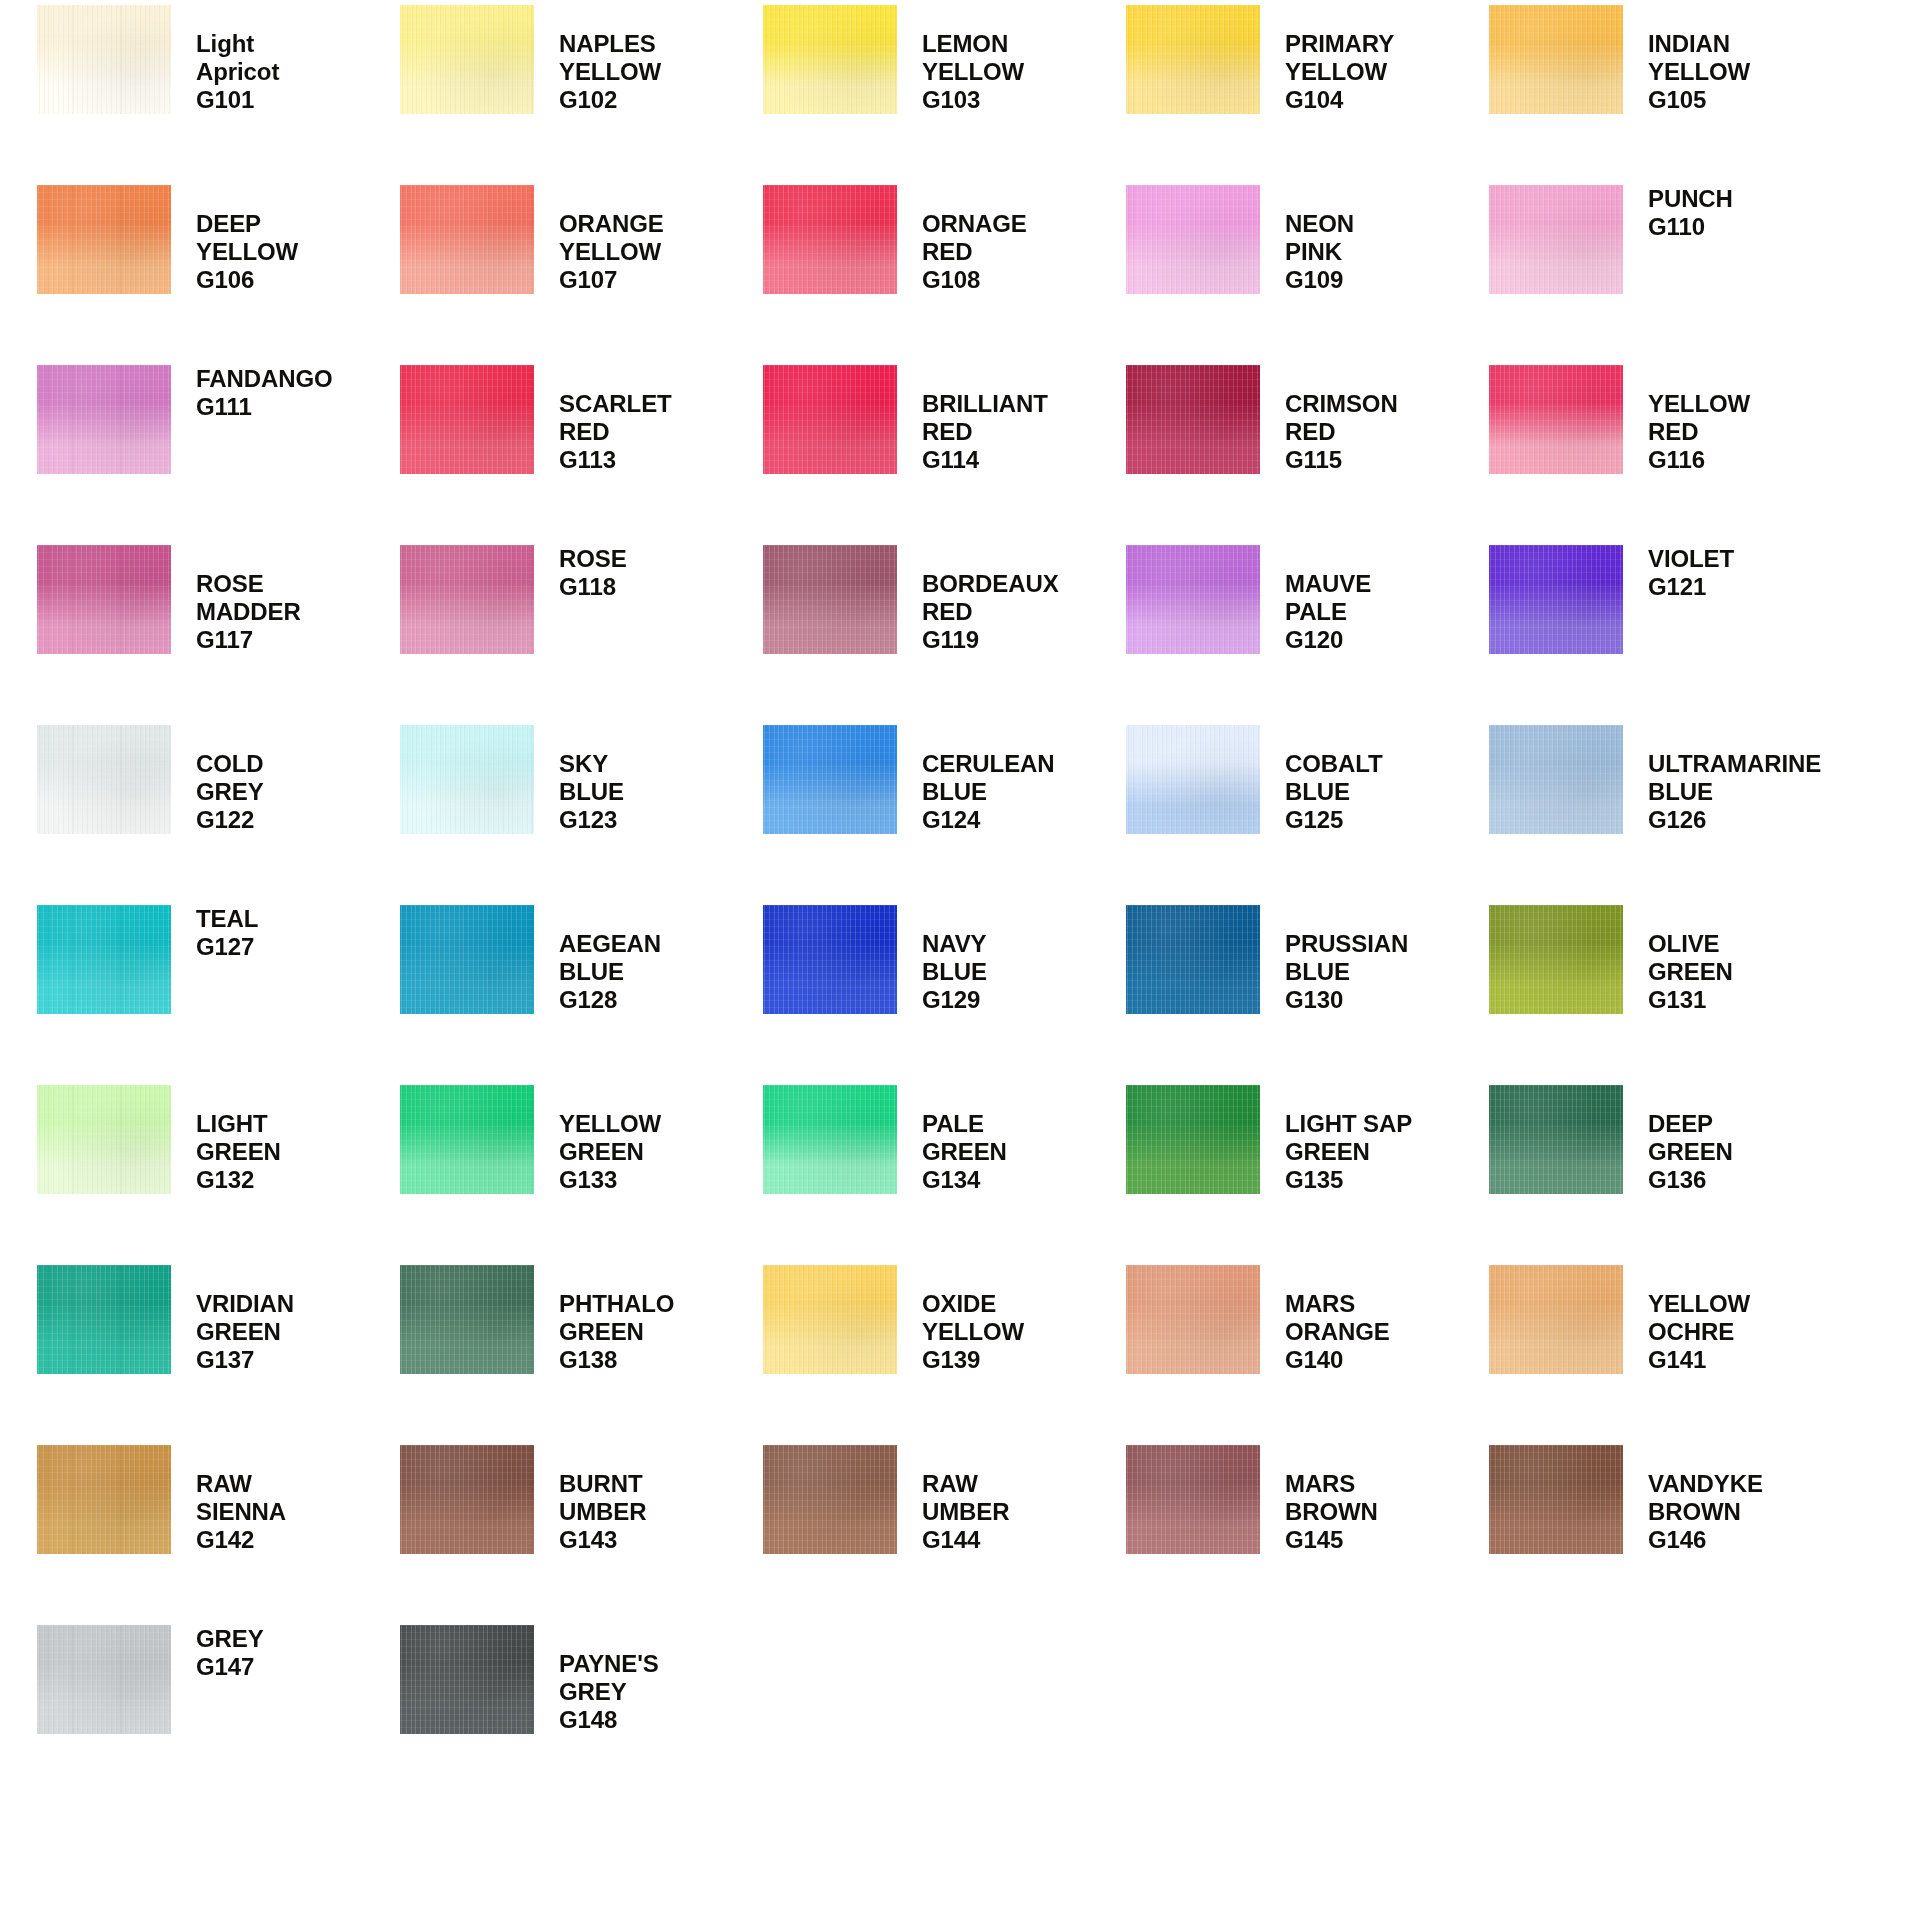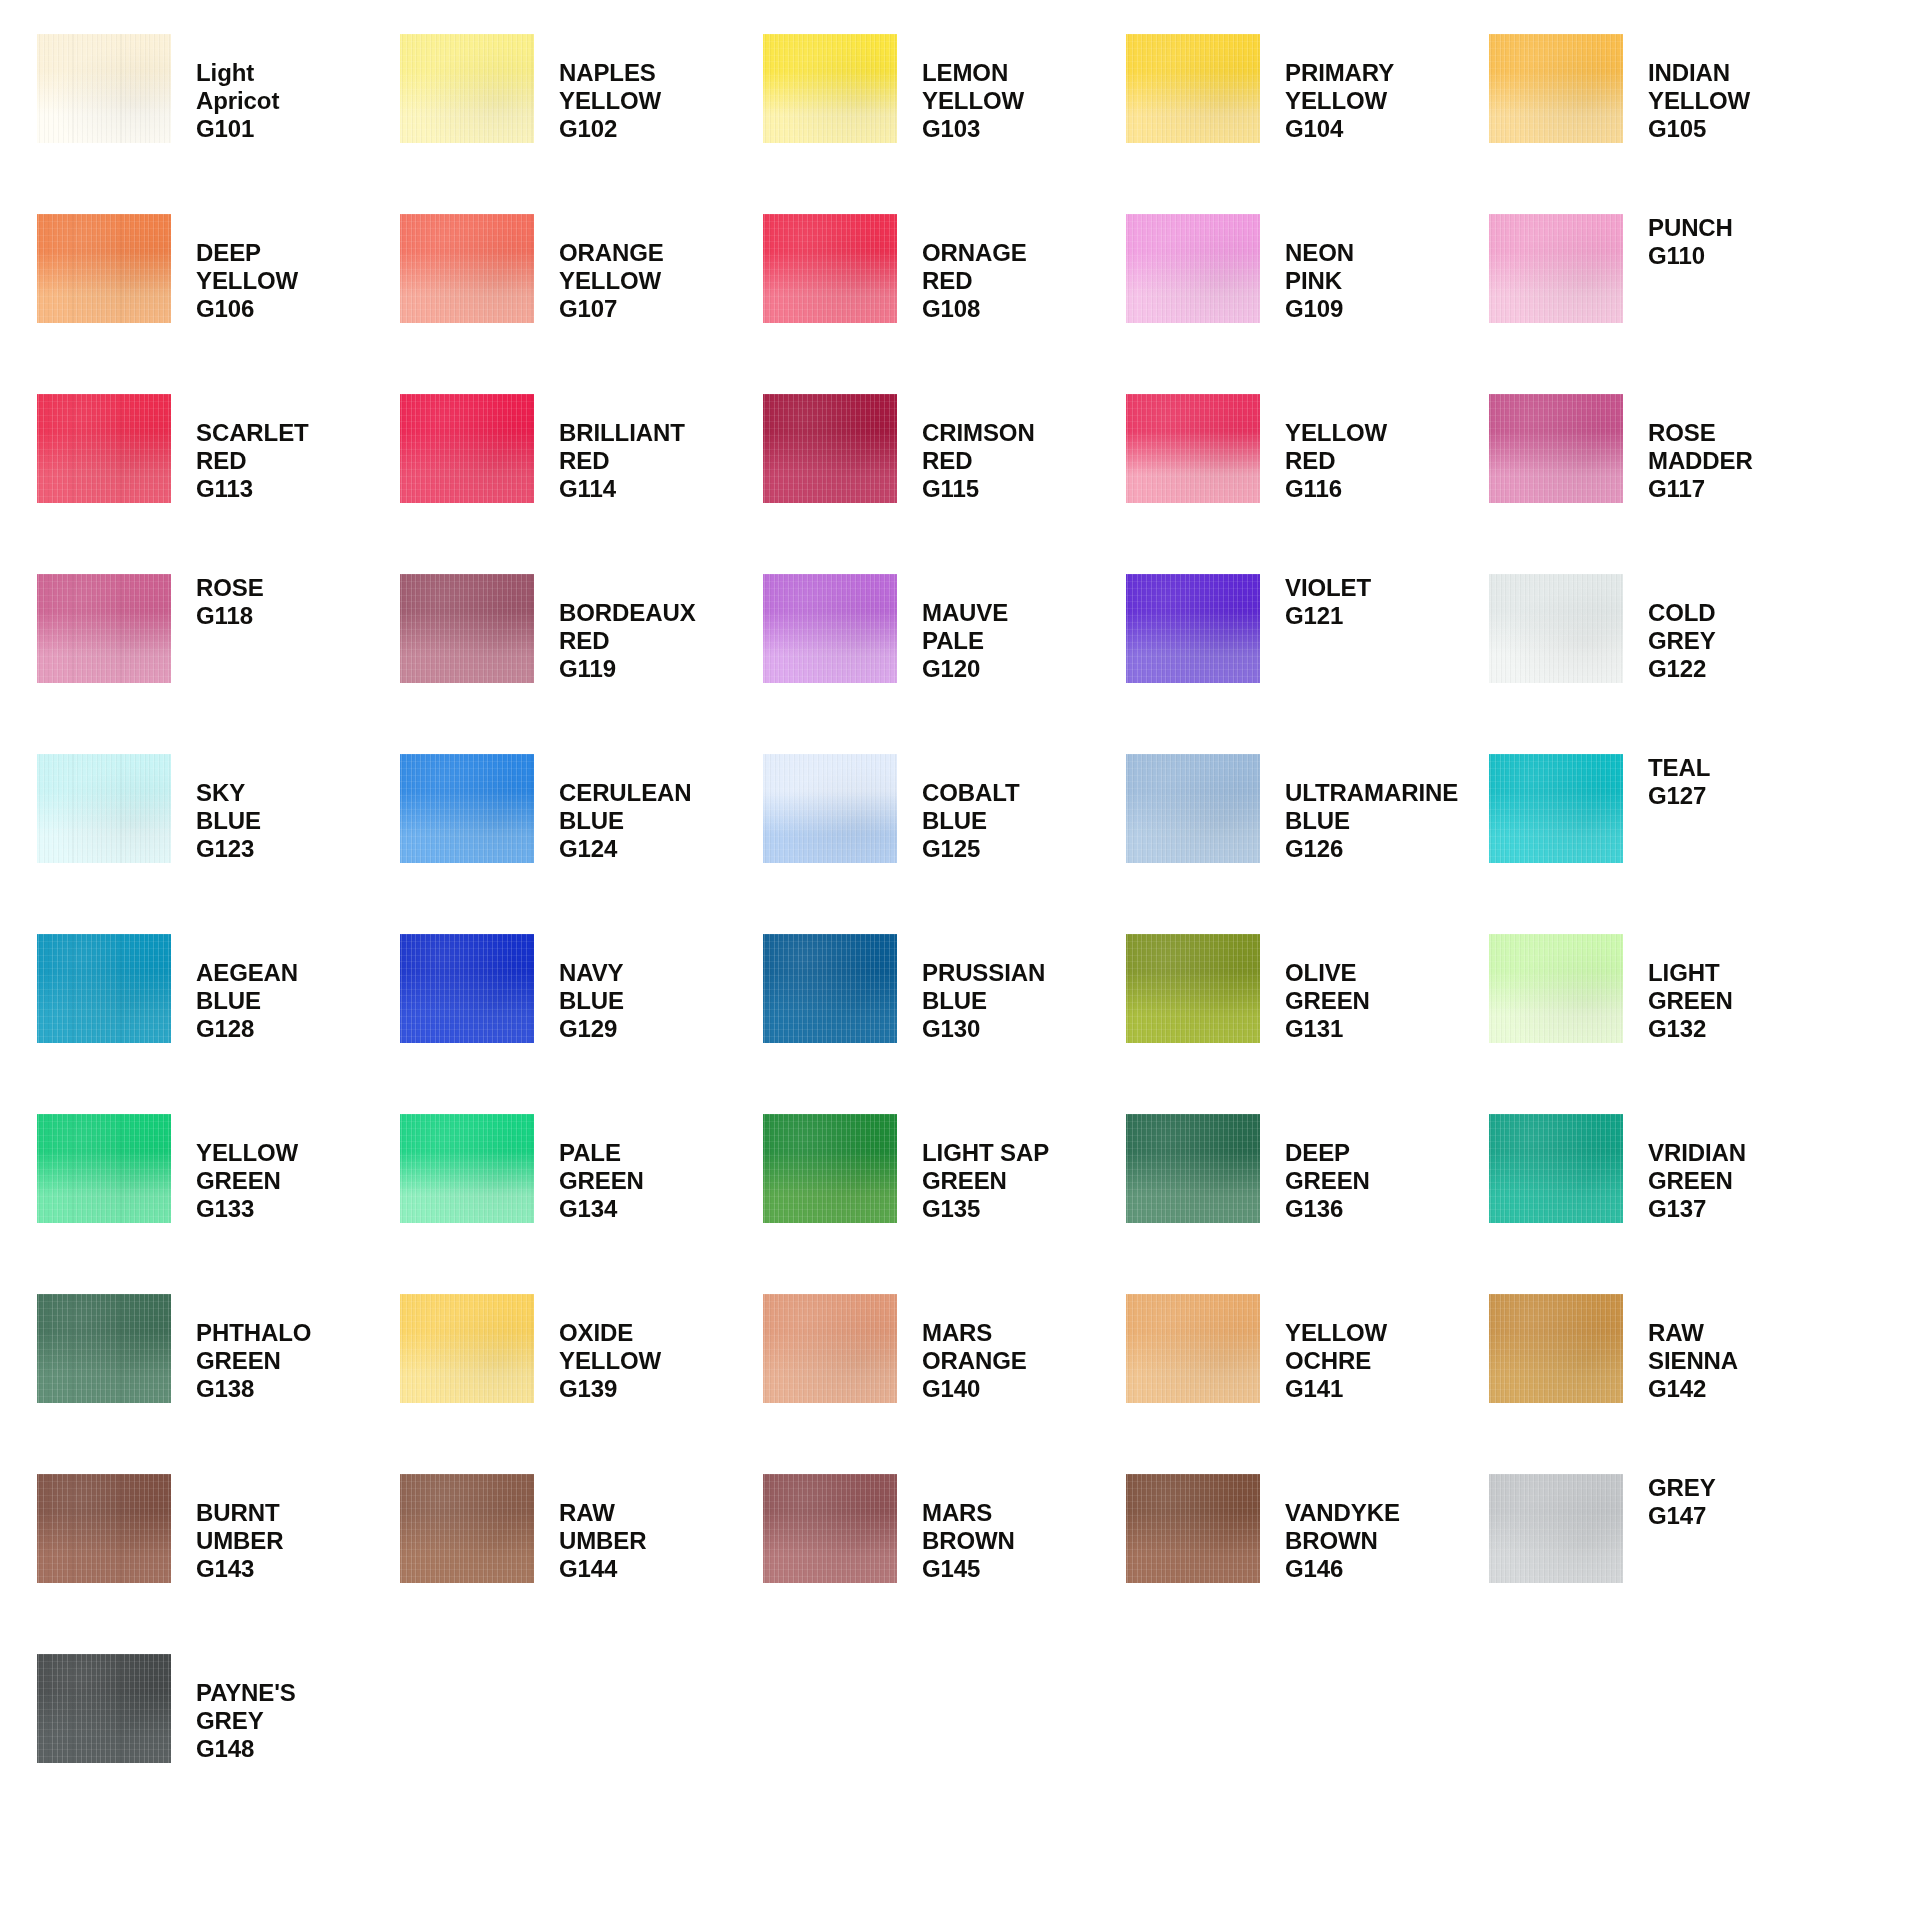--- a/index.html
+++ b/index.html
@@ -19,21 +19,21 @@
   #chart-sheet {
     position: relative;
     width: 1931px;
     height: 1931px;
     background: #ffffff;
   }
 
   .swatch-grid {
     position: absolute;
     left: 37px;
-    top: 34px;
+    top: 5px;
     width: 1858px;
     display: grid;
     grid-template-columns: repeat(5, 363px);
     grid-template-rows: repeat(10, 180px);
   }
 
   .swatch-cell {
     position: relative;
     display: flex;
     flex-direction: row;
@@ -230,20 +230,31 @@
           <div class="tooth"></div>
           <div class="grain"></div>
         </div>
         <div class="swatch-label lbl-1">
           <span class="nm">PUNCH</span>
           <span class="code">G110</span>
         </div>
       </div>
       <div class="swatch-cell">
         <div class="swatch-chip">
+          <div class="wash" style="background: linear-gradient(rgb(210, 121, 196) 0%, rgb(210, 121, 196) 34%, rgb(238, 180, 221) 74%, rgb(238, 180, 221) 100%);"></div>
+          <div class="tooth"></div>
+          <div class="grain"></div>
+        </div>
+        <div class="swatch-label lbl-1">
+          <span class="nm">FANDANGO</span>
+          <span class="code">G111</span>
+        </div>
+      </div>
+      <div class="swatch-cell">
+        <div class="swatch-chip">
           <div class="wash" style="background: linear-gradient(rgb(236, 44, 79) 0%, rgb(236, 44, 79) 34%, rgb(239, 93, 118) 74%, rgb(239, 93, 118) 100%);"></div>
           <div class="tooth"></div>
           <div class="grain"></div>
         </div>
         <div class="swatch-label lbl-2">
           <span class="nm">SCARLET</span>
           <span class="nm">RED</span>
           <span class="code">G113</span>
         </div>
       </div>

